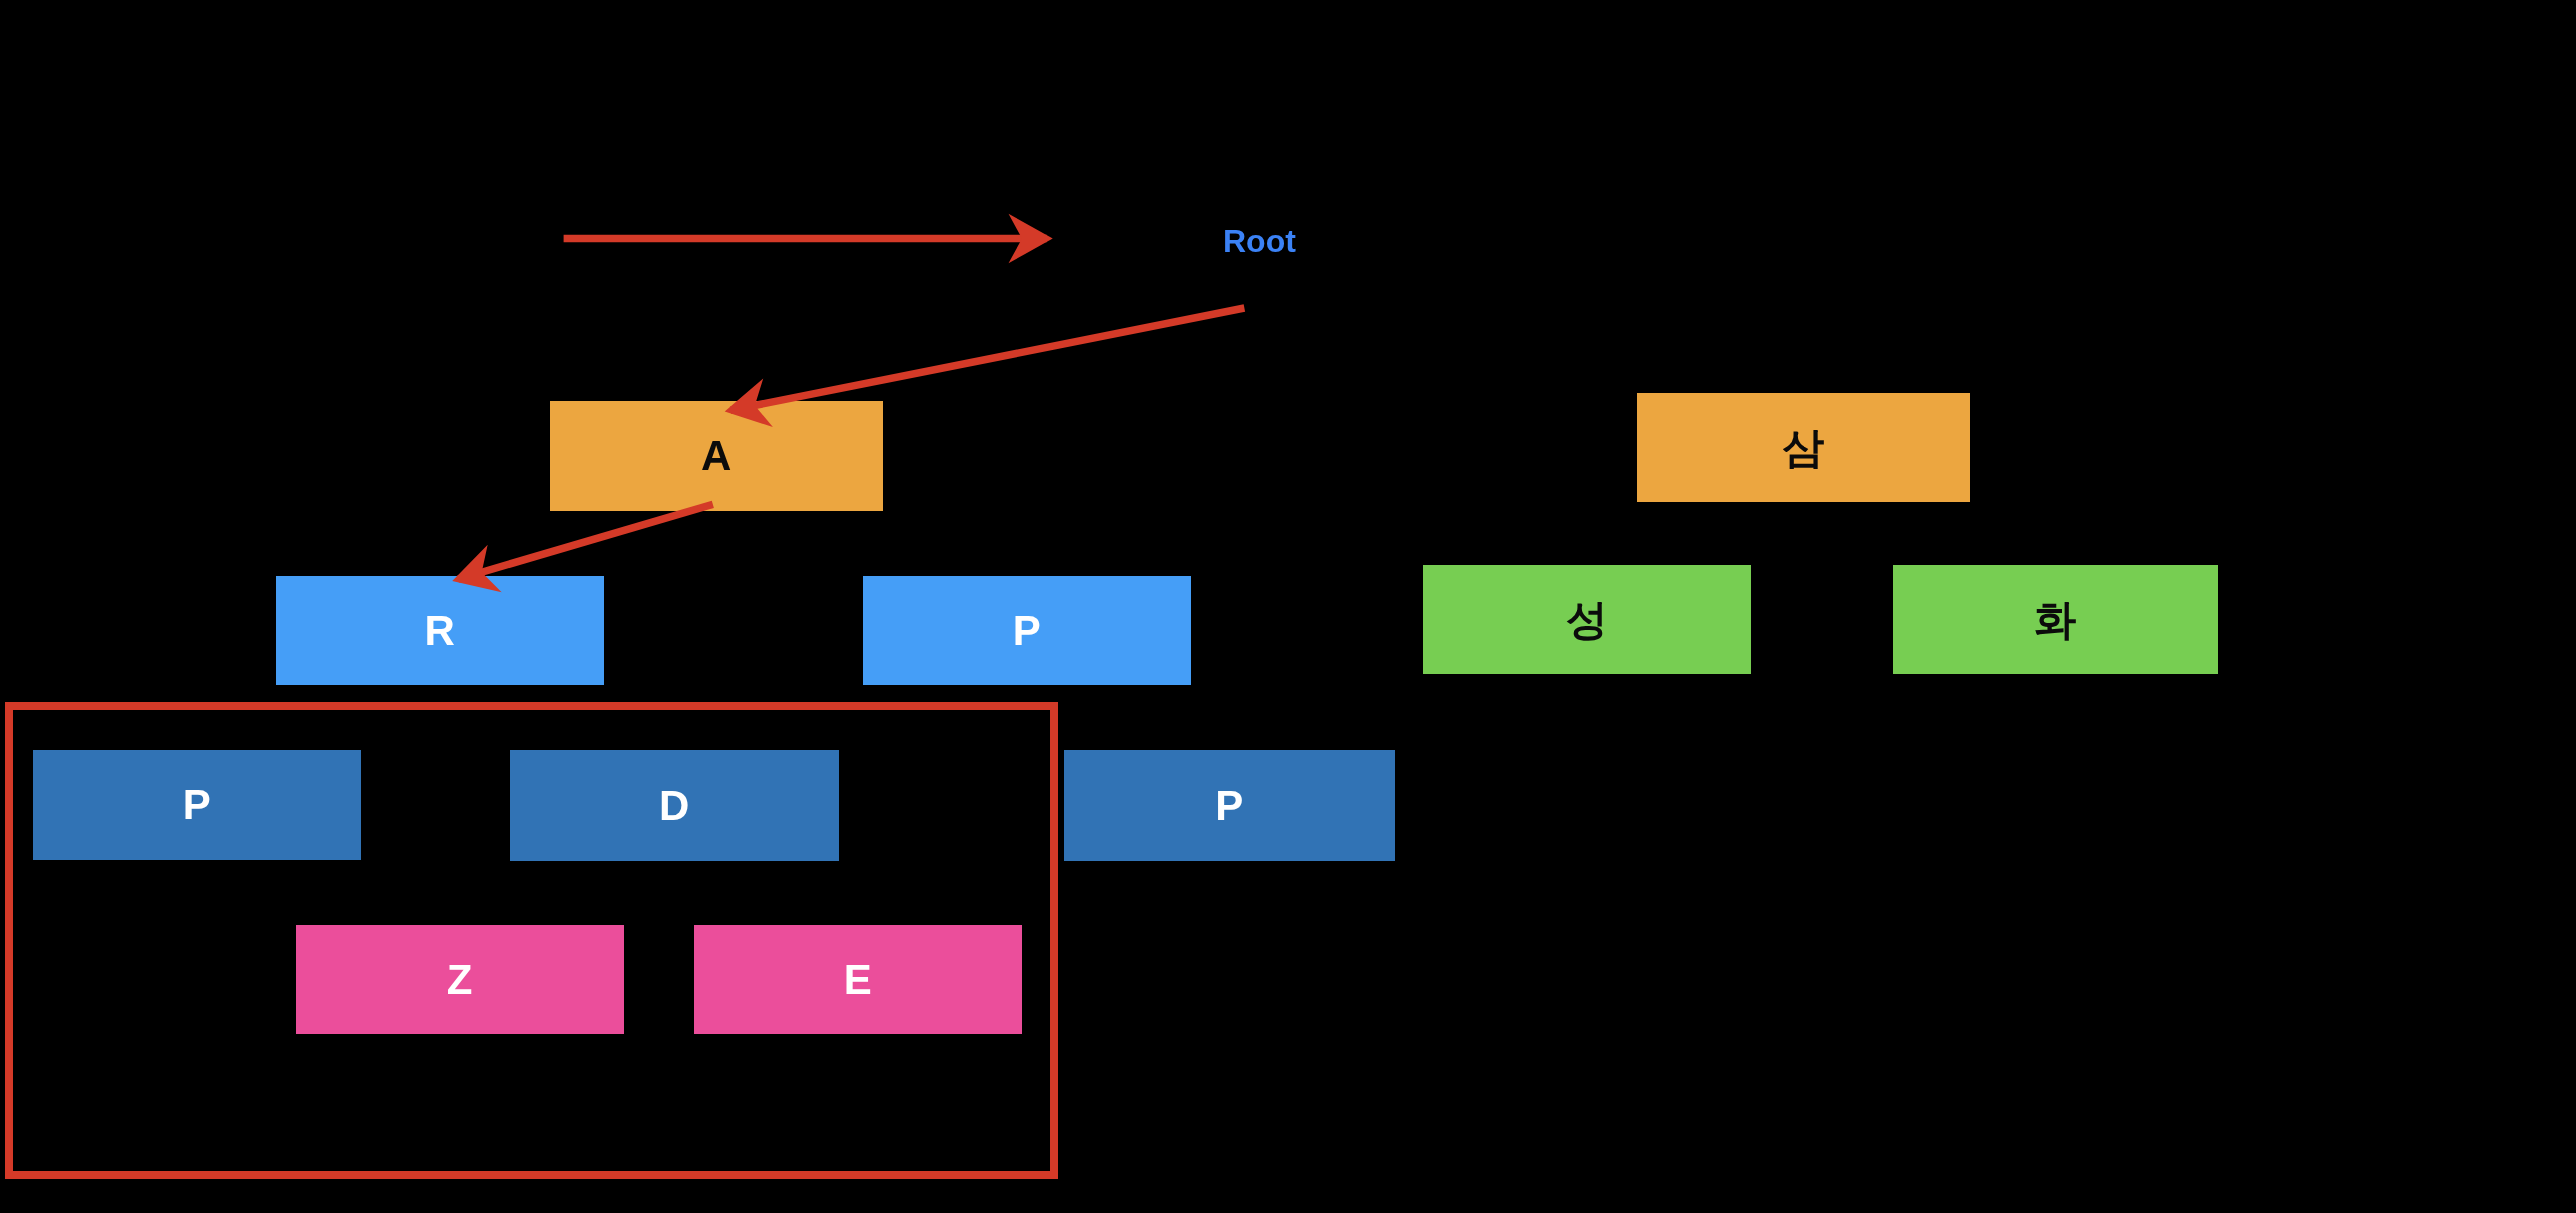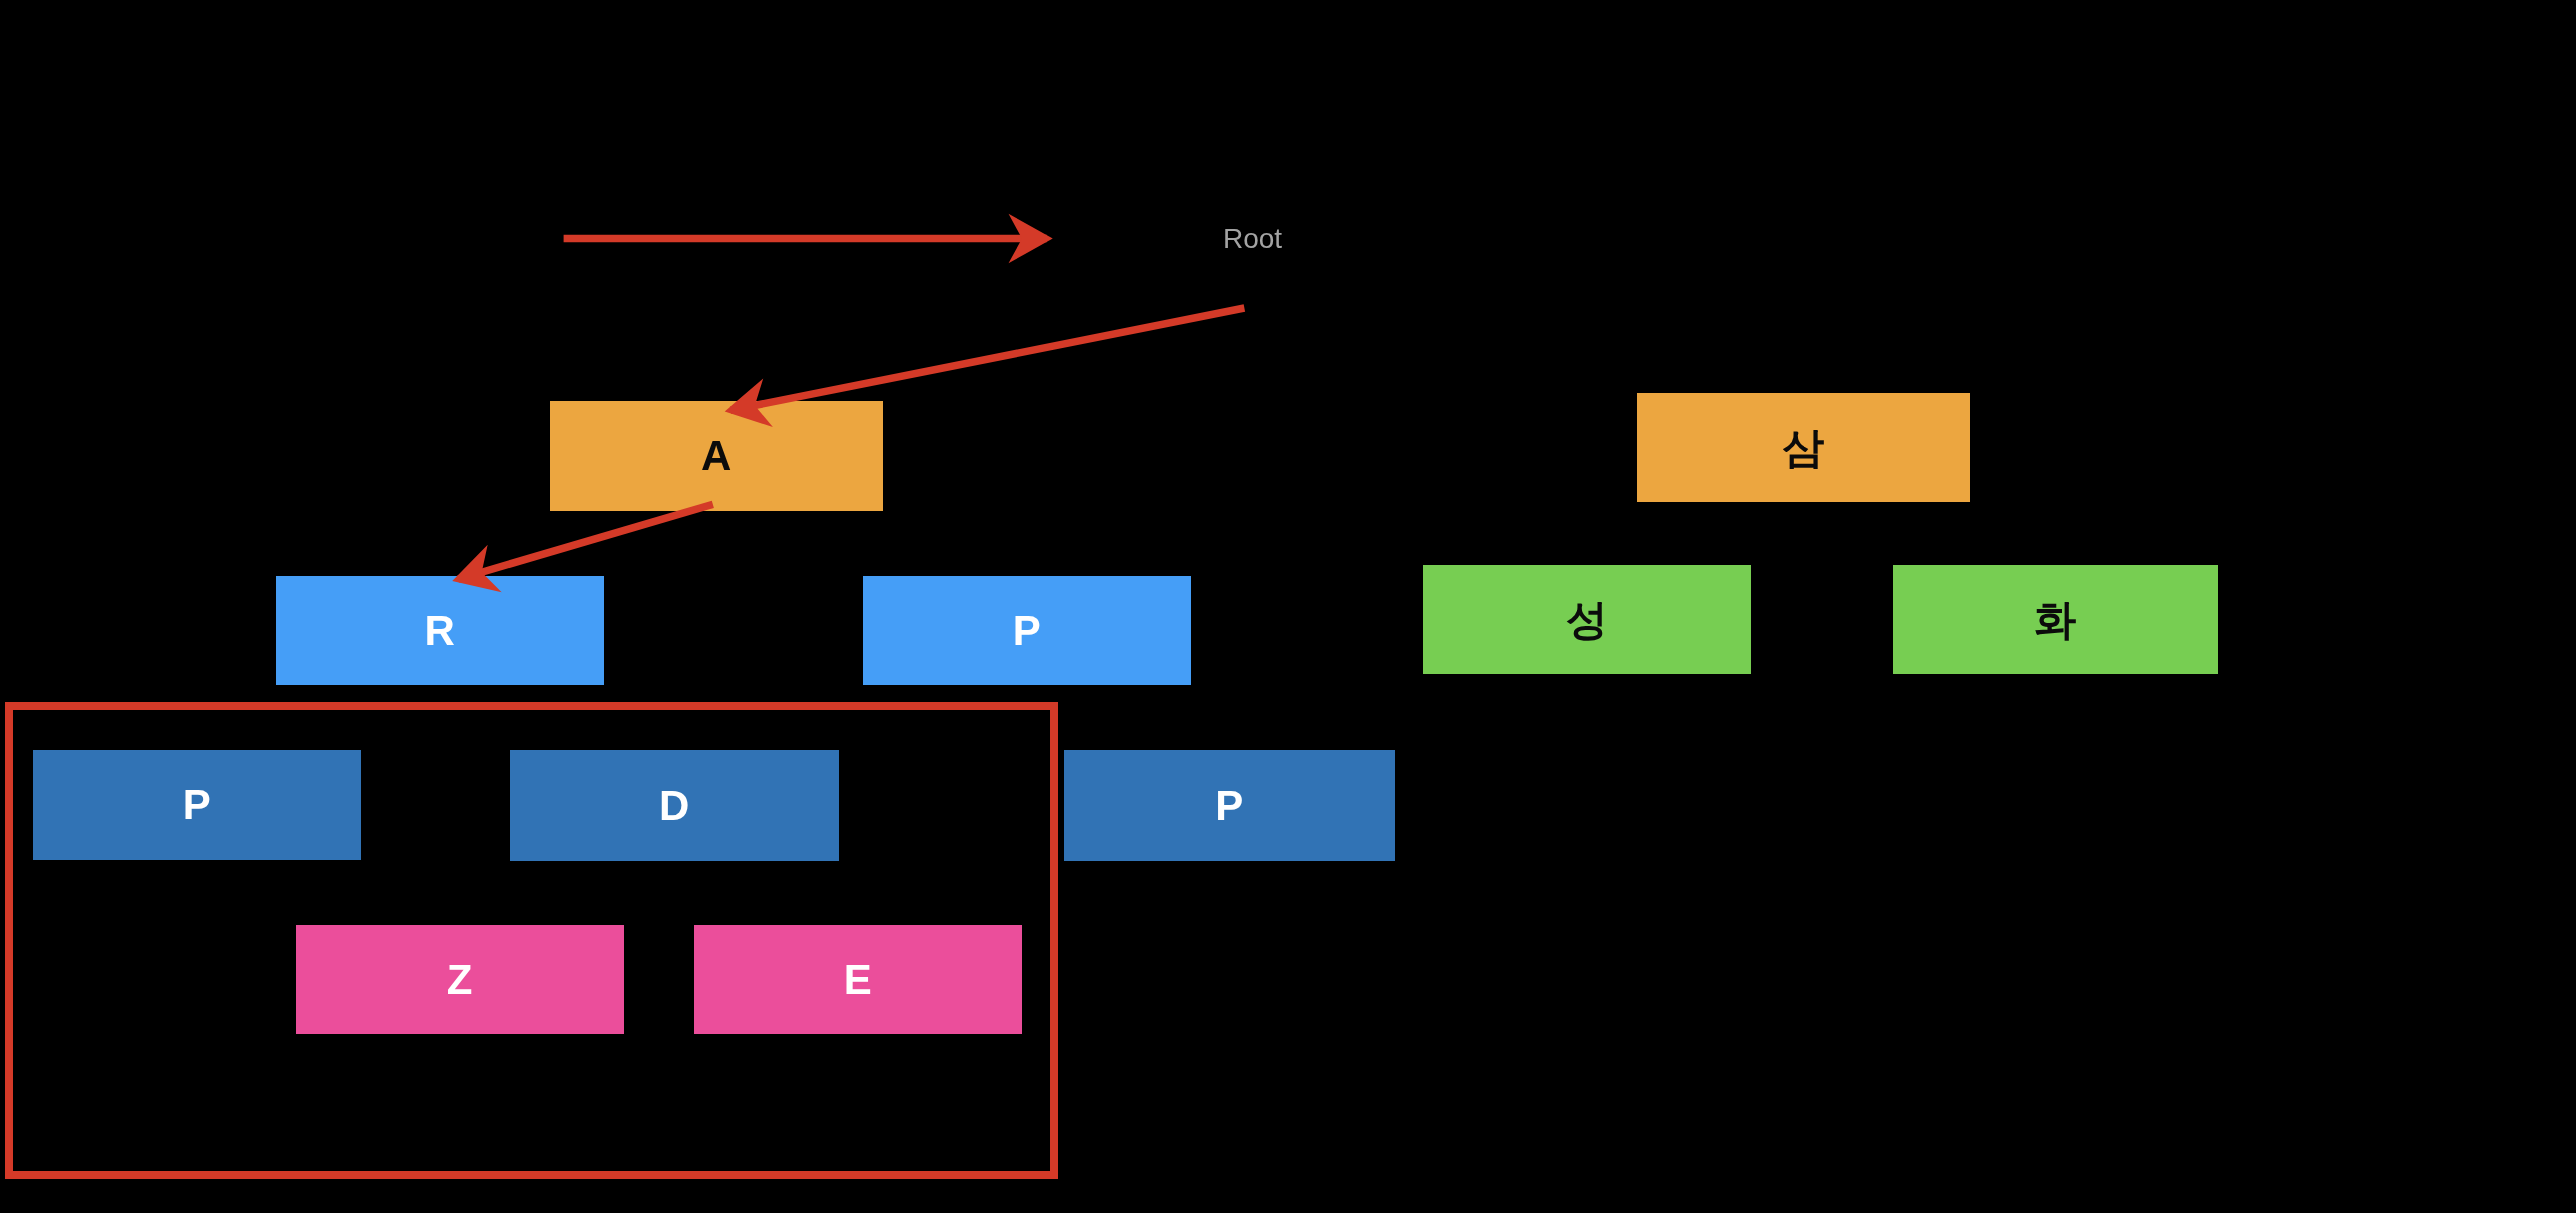--- a/index.html
+++ b/index.html
@@ -33,23 +33,23 @@
     z-index: 2;
   }
   #highlight-rectangle {
     position: absolute;
     box-sizing: border-box;
     z-index: 1;
     background: transparent;
   }
   #root-label {
     position: absolute;
-    color: #a3a3a3;
-    font-size: 28px;
-    font-weight: 400;
+    color: #3b82f6;
+    font-size: 32px;
+    font-weight: 700;
     z-index: 4;
     white-space: nowrap;
   }
 </style>
 </head>
 <body>
 
 <div id="canvas" style="width: 2576px; height: 1213px; background: rgb(0, 0, 0);">
 
   <svg id="arrow-layer" width="2576" height="1213" viewBox="0 0 3780 1780" xmlns="http://www.w3.org/2000/svg">

